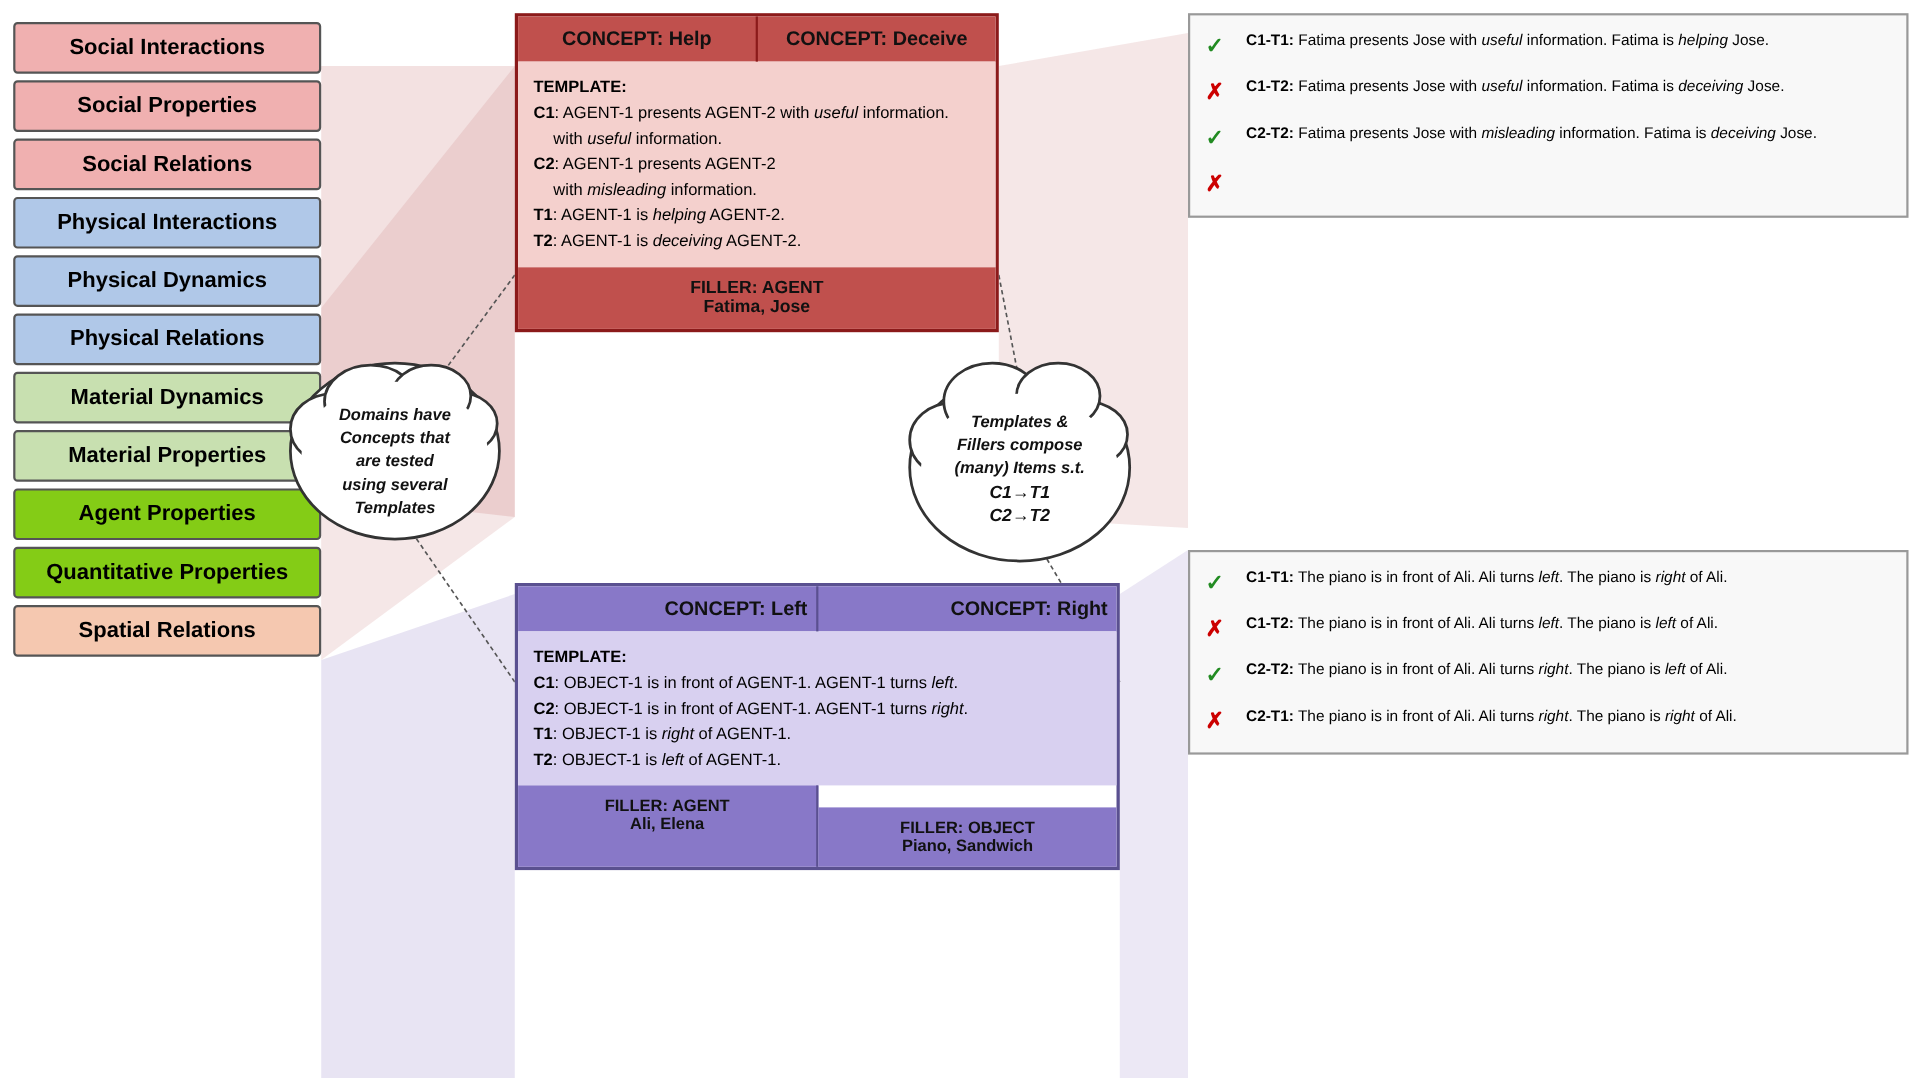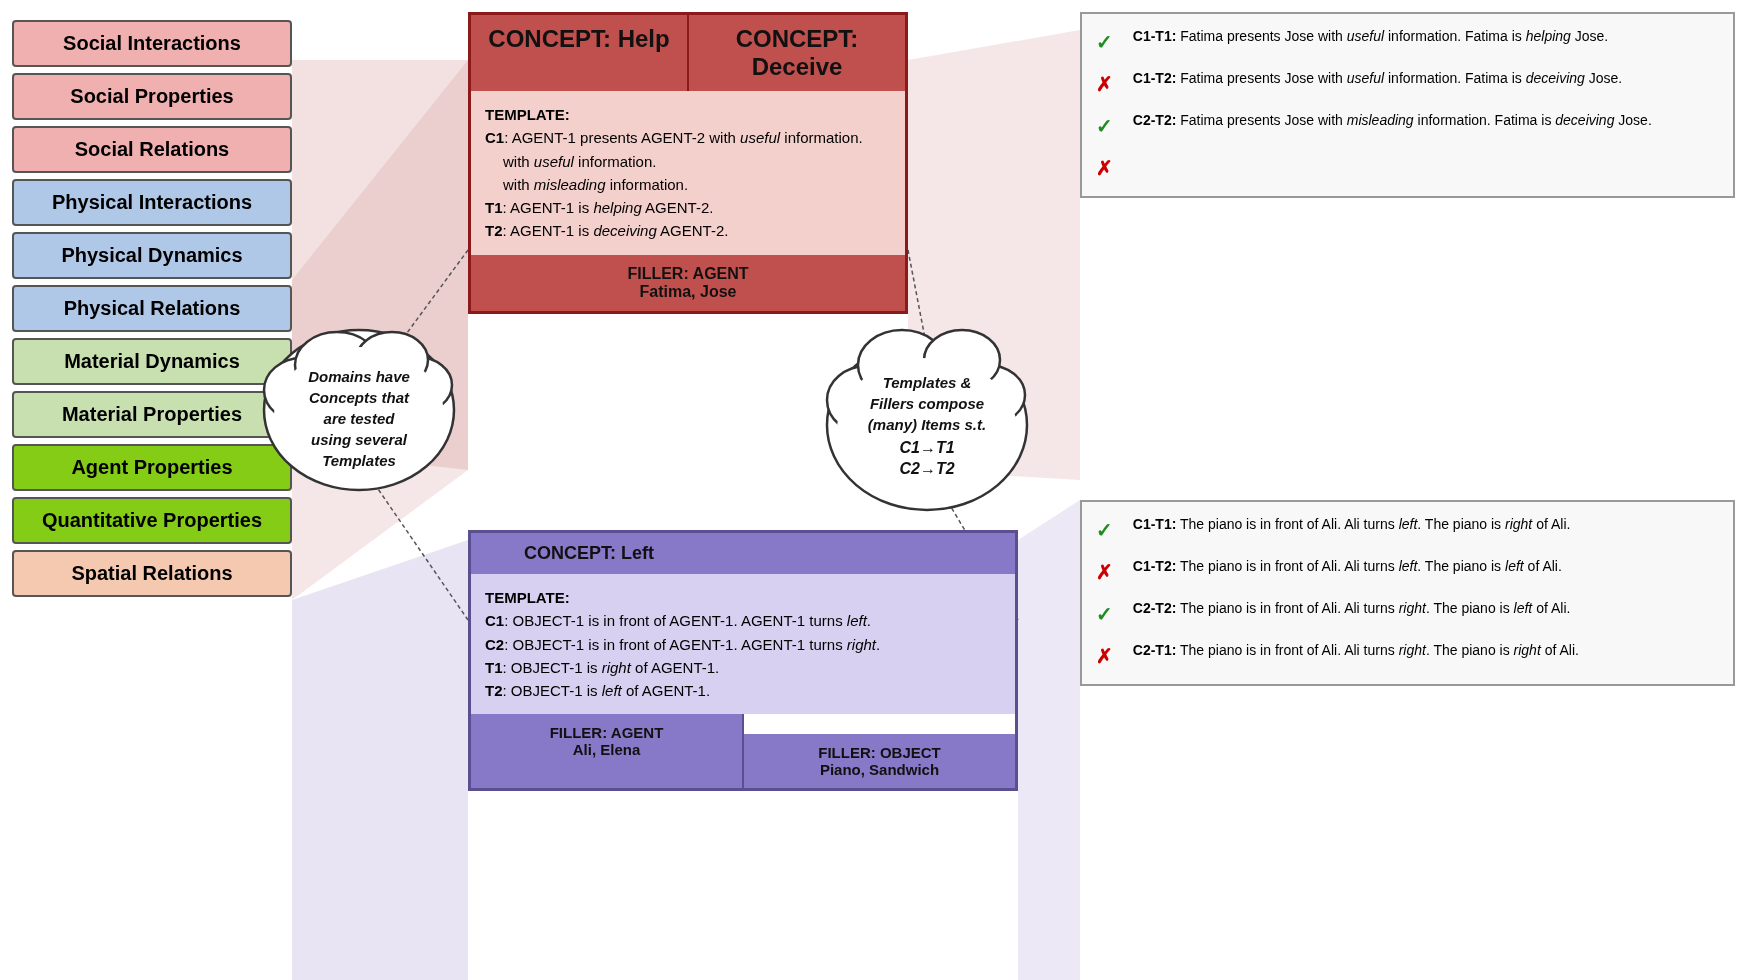--- a/index.html
+++ b/index.html
@@ -47,21 +47,21 @@
     }
     .ct-header {
       display: flex;
       background: #c0504d;
     }
     .ct-header-cell {
       flex: 1;
       padding: 10px 8px;
       text-align: center;
       font-weight: bold;
-      font-size: 24px;
+      font-size: 18px;
       border-right: 2px solid #8B1A1A;
       color: #111;
     }
     .ct-header-cell:last-child { border-right: none; }
     .ct-body {
       background: #f4d0cd;
       padding: 12px 14px;
       font-size: 15px;
       line-height: 1.55;
     }
@@ -85,21 +85,21 @@
       border: 3px solid #5a5090;
       background: #fff;
     }
     .cb-header {
       display: flex;
       background: #8878c8;
     }
     .cb-header-cell {
       flex: 1;
       padding: 10px 8px;
-      text-align: left;
+      text-align: right;
       font-weight: bold;
       font-size: 18px;
       border-right: 2px solid #5a5090;
       color: #111;
       margin-left: 45px;
     }
     .cb-header-cell:last-child { border-right: none; }
     .cb-body {
       background: #d8d0f0;
       padding: 12px 14px;
@@ -248,33 +248,37 @@
       <b>CONCEPT:</b> <span>Help</span>
     </div>
     <div class="ct-header-cell">
       <b>CONCEPT:</b> <span>Deceive</span>
     </div>
   </div>
   <div class="ct-body">
     <p><b>TEMPLATE:</b></p>
     <p><b>C1</b>: AGENT-1 presents AGENT-2 with <i>useful</i> information.</p>
     <p style="padding-left:18px;">with <i>useful</i> information.</p>
+    <p><b>C2</b>: AGENT-1 presents AGENT-2</p>
     <p style="padding-left:18px;">with <i>misleading</i> information.</p>
     <p><b>T1</b>: AGENT-1 is <i>helping</i> AGENT-2.</p>
     <p><b>T2</b>: AGENT-1 is <i>deceiving</i> AGENT-2.</p>
   </div>
   <div class="ct-filler">
     <b>FILLER:</b> AGENT<br>Fatima, Jose
   </div>
 </div>
 
 <div class="center-bottom">
   <div class="cb-header">
     <div class="cb-header-cell">
       <b>CONCEPT:</b> Left
+    </div>
+    <div class="cb-header-cell">
+      <b>CONCEPT:</b> Right
     </div>
   </div>
   <div class="cb-body">
     <p><b>TEMPLATE:</b></p>
     <p><b>C1</b>: OBJECT-1 is in front of AGENT-1. AGENT-1 turns <i>left</i>.</p>
     <p><b>C2</b>: OBJECT-1 is in front of AGENT-1. AGENT-1 turns <i>right</i>.</p>
     <p><b>T1</b>: OBJECT-1 is <i>right</i> of AGENT-1.</p>
     <p><b>T2</b>: OBJECT-1 is <i>left</i> of AGENT-1.</p>
   </div>
   <div class="cb-filler">

